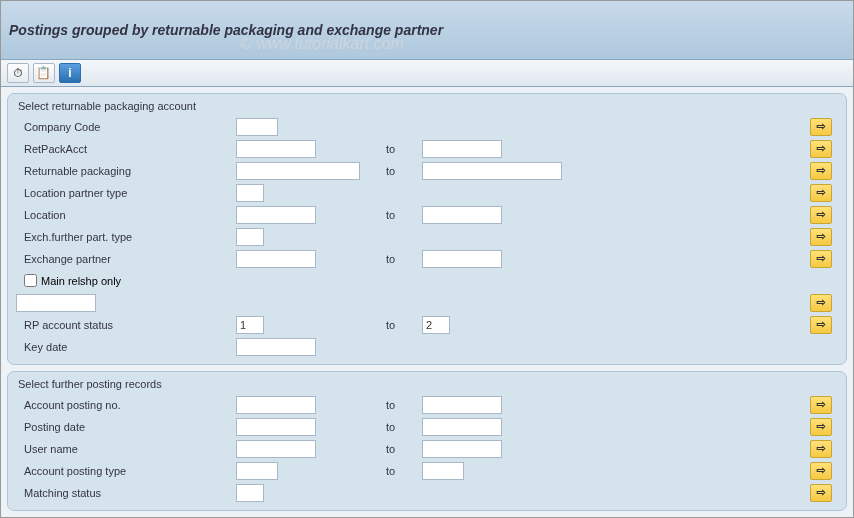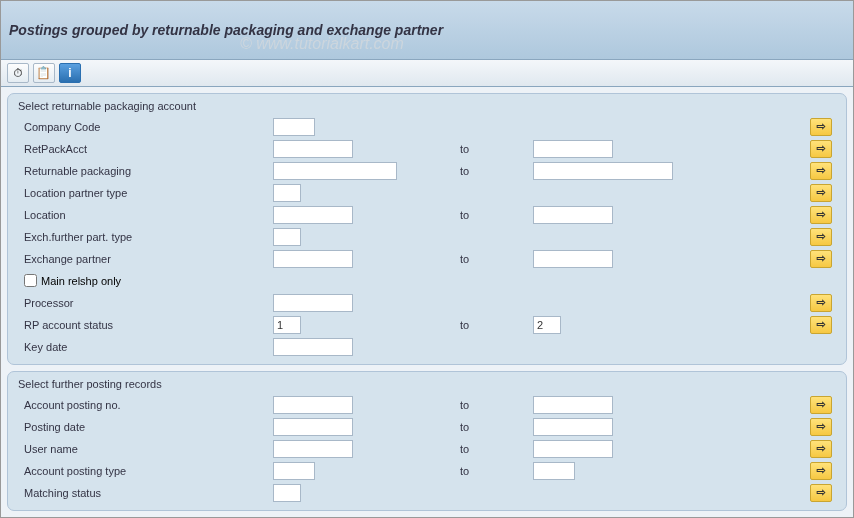--- a/index.html
+++ b/index.html
@@ -66,21 +66,20 @@
     .groupbox-title {
       font-size: 11px;
       color: #334;
       padding: 2px 0 4px 2px;
     }
     .row {
       display: flex;
       align-items: center;
       height: 21px;
       margin-bottom: 1px;
-      gap: 37px;
     }
     .label {
       width: 220px;
       padding-left: 8px;
       color: #334;
     }
     .col-from {
       width: 130px;
       display: flex;
     }
@@ -266,21 +265,20 @@
     </div>
 
     <div class="row">
       <label class="checkbox">
         <input type="checkbox" style="">
         <span>Main relshp only</span>
       </label>
     </div>
 
     <div class="row">
-      <div class="label">Processor</div>
       <div class="col-from">
           <input class="inp inp-m" style="">
         </div>
       <div class="col-to-label"></div>
       <div class="col-to"></div>
       <div class="col-btn">
           <div class="yellow-btn">
             <span>⇨</span>
           </div>
         </div>

